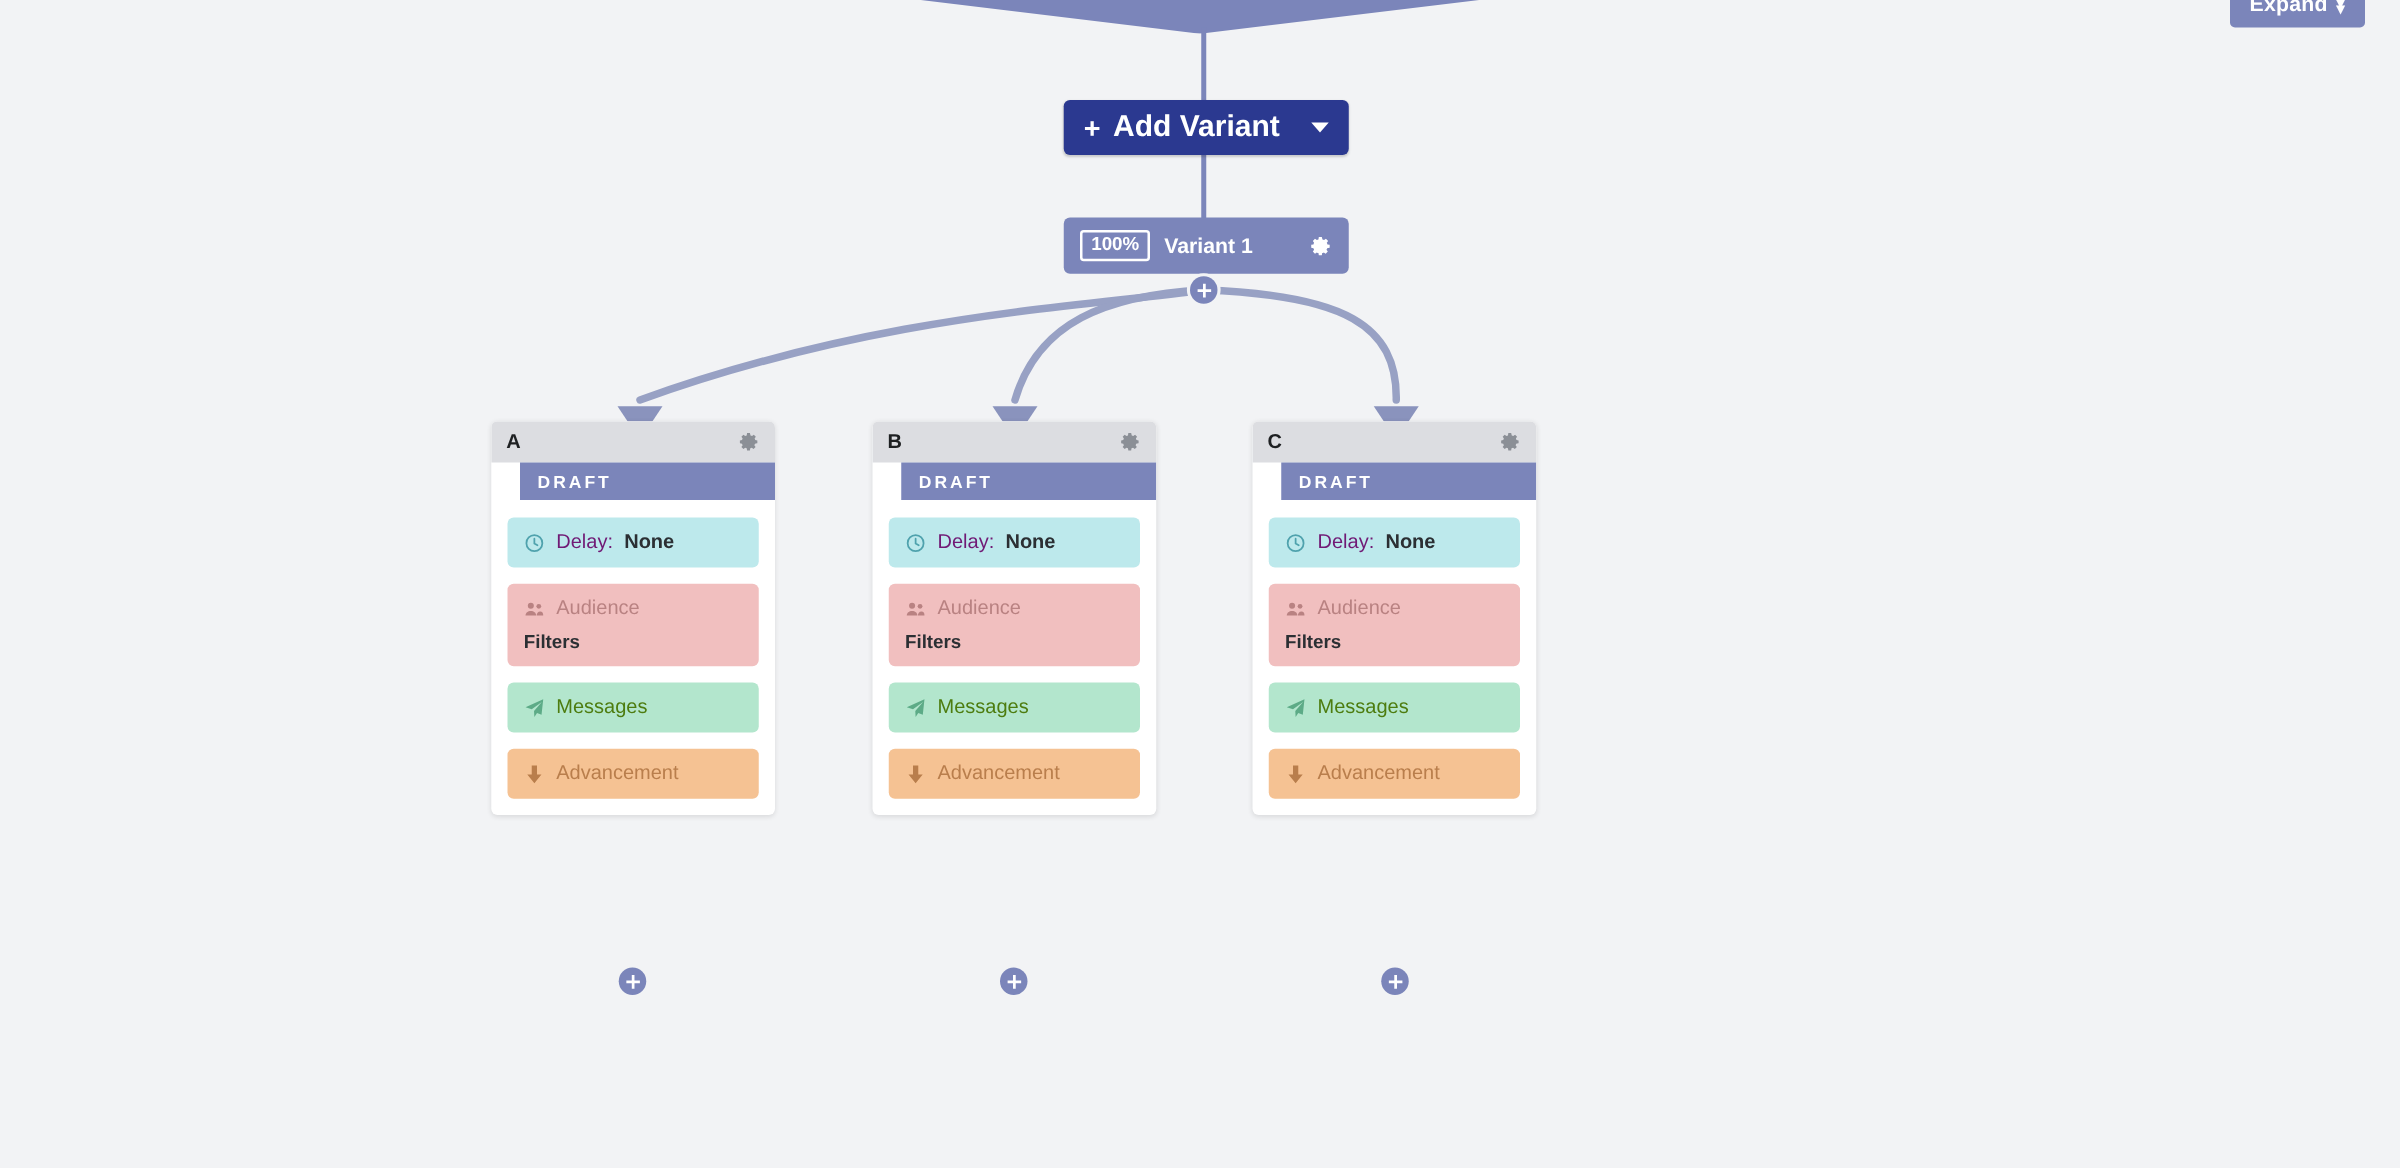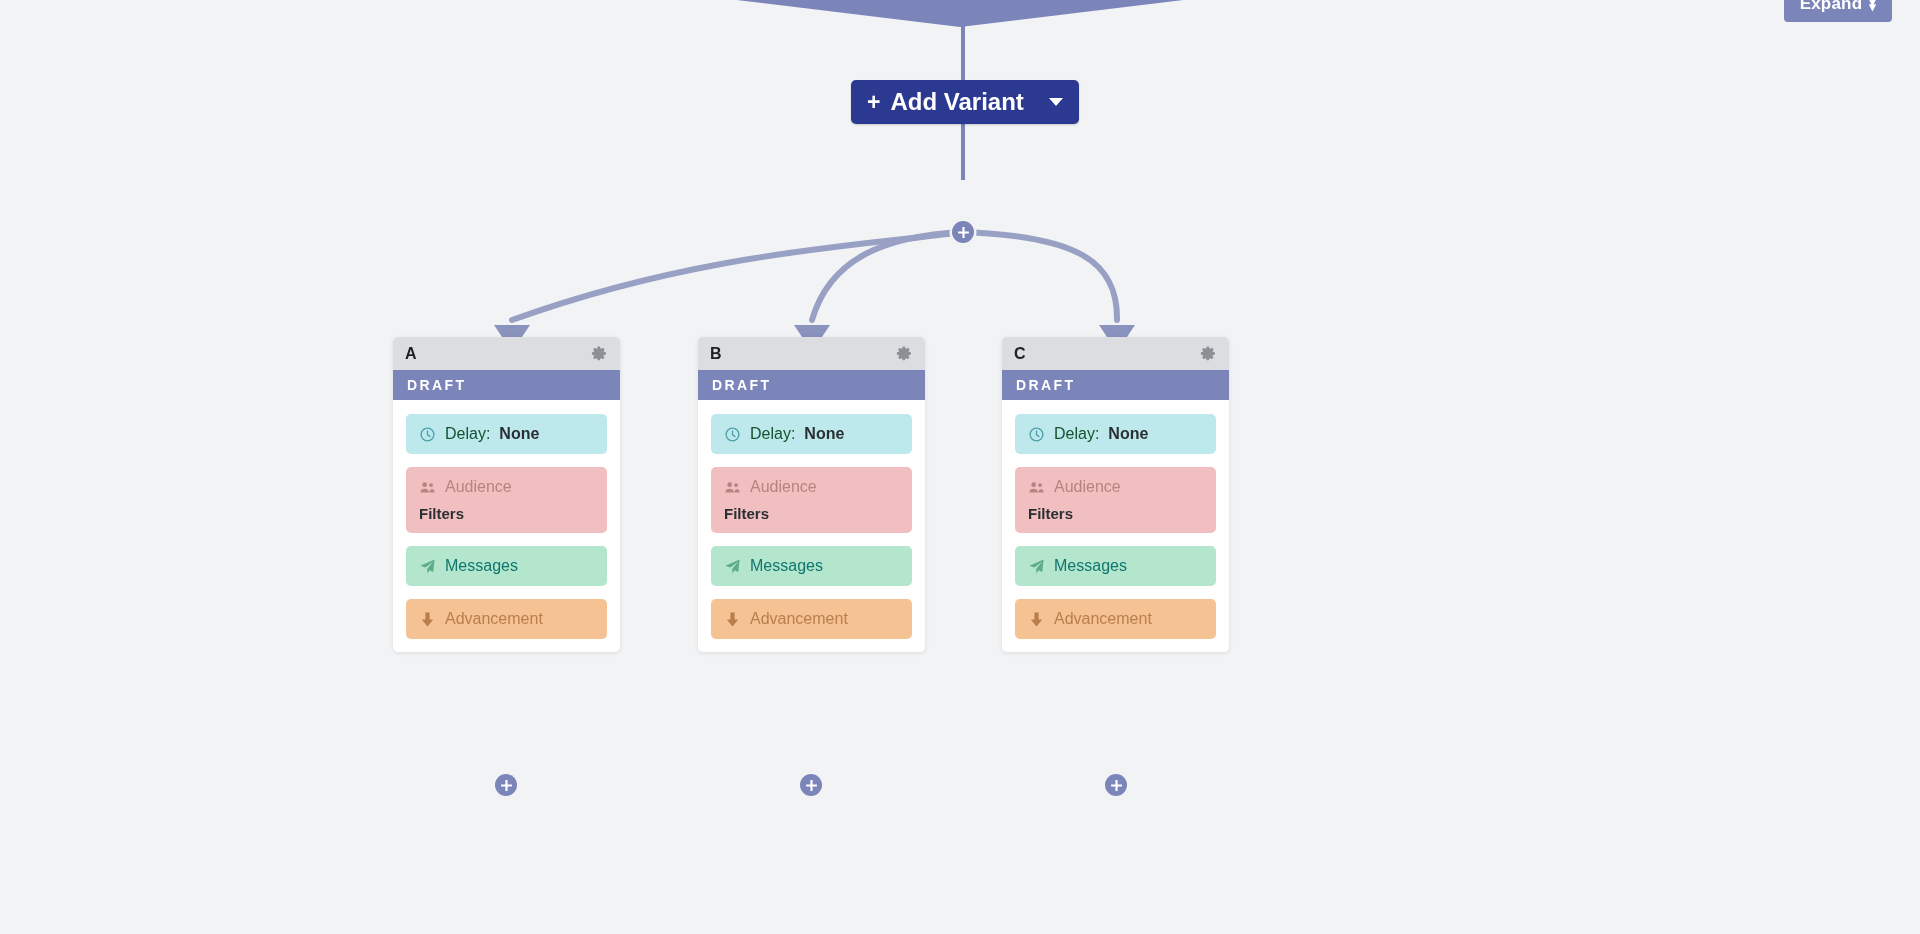--- a/index.html
+++ b/index.html
@@ -90,38 +90,39 @@
   .card-head {
     height: 33px; background: #dcdde1;
     display: flex; align-items: center; padding: 0 12px;
   }
   .card-letter { font-size: 16px; font-weight: 700; color: #1e2022; flex: 1; }
   .gear-gray { width: 17px; height: 17px; display: block; cursor: pointer; }
   .card-status {
     background: #7b85ba; color: #fff;
     font-size: 14px; font-weight: 700; letter-spacing: 2.4px;
     padding: 7px 14px;
+    margin-left: 23px;
   }
   .card-body { padding: 14px 13px 0 13px; display: flex; flex-direction: column; gap: 13px; }
 
   .row { border-radius: 5px; padding: 11px 13px; }
   .row-head { display: flex; align-items: center; gap: 9px; font-size: 16px; }
   .row-icon { width: 17px; height: 17px; flex: 0 0 17px; display: block; }
 
   .row-delay { background: #bde9ec; }
-  .row-delay .lbl { color: #14532d; }
+  .row-delay .lbl { color: #701a75; }
   .row-delay .val { color: #2b2f33; font-weight: 700; }
 
   .row-audience { background: #f1bfbf; }
   .row-audience .lbl { color: #b98282; }
   .filters-title { font-size: 15px; font-weight: 700; color: #2b2f33; margin-top: 9px; }
   .filters-text { font-size: 15px; color: #2b2f33; line-height: 1.26; margin-top: 1px; }
 
   .row-messages { background: #b3e6cd; }
-  .row-messages .lbl { color: #0f766e; text-align: center; }
+  .row-messages .lbl { color: #4d7c0f; text-align: center; }
 
   .row-advancement { background: #f5c293; }
   .row-advancement .lbl { color: #b97e4c; }
 </style>
 </head>
 <body>
 
 <div id="canvas">
 
   <div class="funnel"></div>
@@ -143,20 +144,28 @@
         <span>▾</span>
     </span>
   </button>
 
   <button class="add-variant">
     <span class="plus-glyph">+</span>
     <span class="av-label">Add Variant</span>
     <span class="caret"></span>
   </button>
 
+  <div class="variant-node">
+    <span class="variant-pct">100%</span>
+    <span class="variant-name">Variant 1</span>
+    <svg class="gear-white" viewBox="0 0 24 24" fill="#ffffff">
+      <path d="M12 8.2a3.8 3.8 0 100 7.6 3.8 3.8 0 000-7.6zm0 5.9a2.1 2.1 0 110-4.2 2.1 2.1 0 010 4.2z"></path>
+      <path d="M21 13.6v-3.2l-2.4-.4a6.9 6.9 0 00-.7-1.7l1.4-2-2.3-2.3-2 1.4a6.9 6.9 0 00-1.7-.7L12.6 2h-3.2l-.4 2.7a6.9 6.9 0 00-1.7.7l-2-1.4L3 6.3l1.4 2a6.9 6.9 0 00-.7 1.7L1.3 10.4v3.2l2.4.4c.16.6.4 1.17.7 1.7l-1.4 2 2.3 2.3 2-1.4c.53.3 1.1.54 1.7.7l.4 2.4h3.2l.4-2.4c.6-.16 1.17-.4 1.7-.7l2 1.4 2.3-2.3-1.4-2c.3-.53.54-1.1.7-1.7l2.3-.4z"></path>
+    </svg>
+  </div>
 
   <div class="plus-node" style="left:952px; top:221px;">
     <svg viewBox="0 0 24 24" fill="#ffffff">
       <path d="M10 2h4v8h8v4h-8v8h-4v-8H2v-4h8z"></path>
     </svg>
   </div>
 
   <div class="card" style="left:393px;">
     <div class="card-head">
       <span class="card-letter">A</span>

